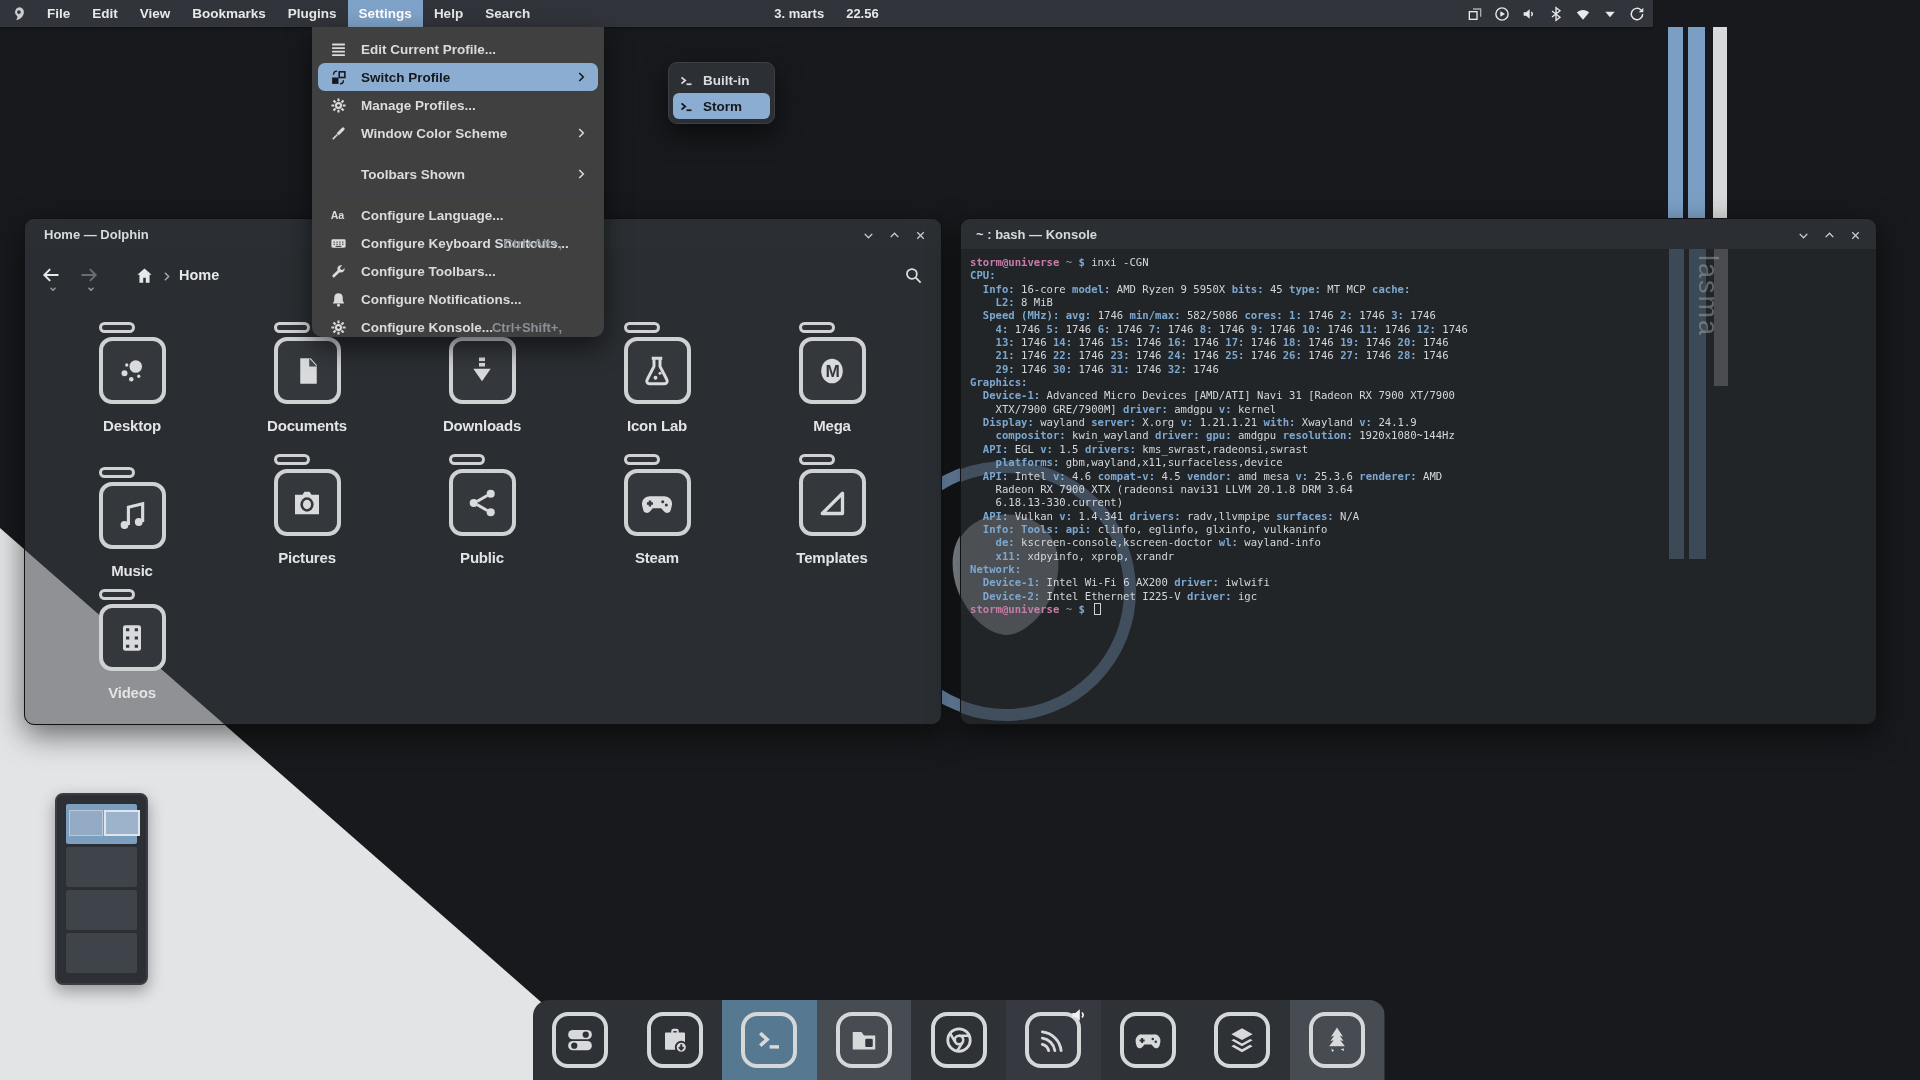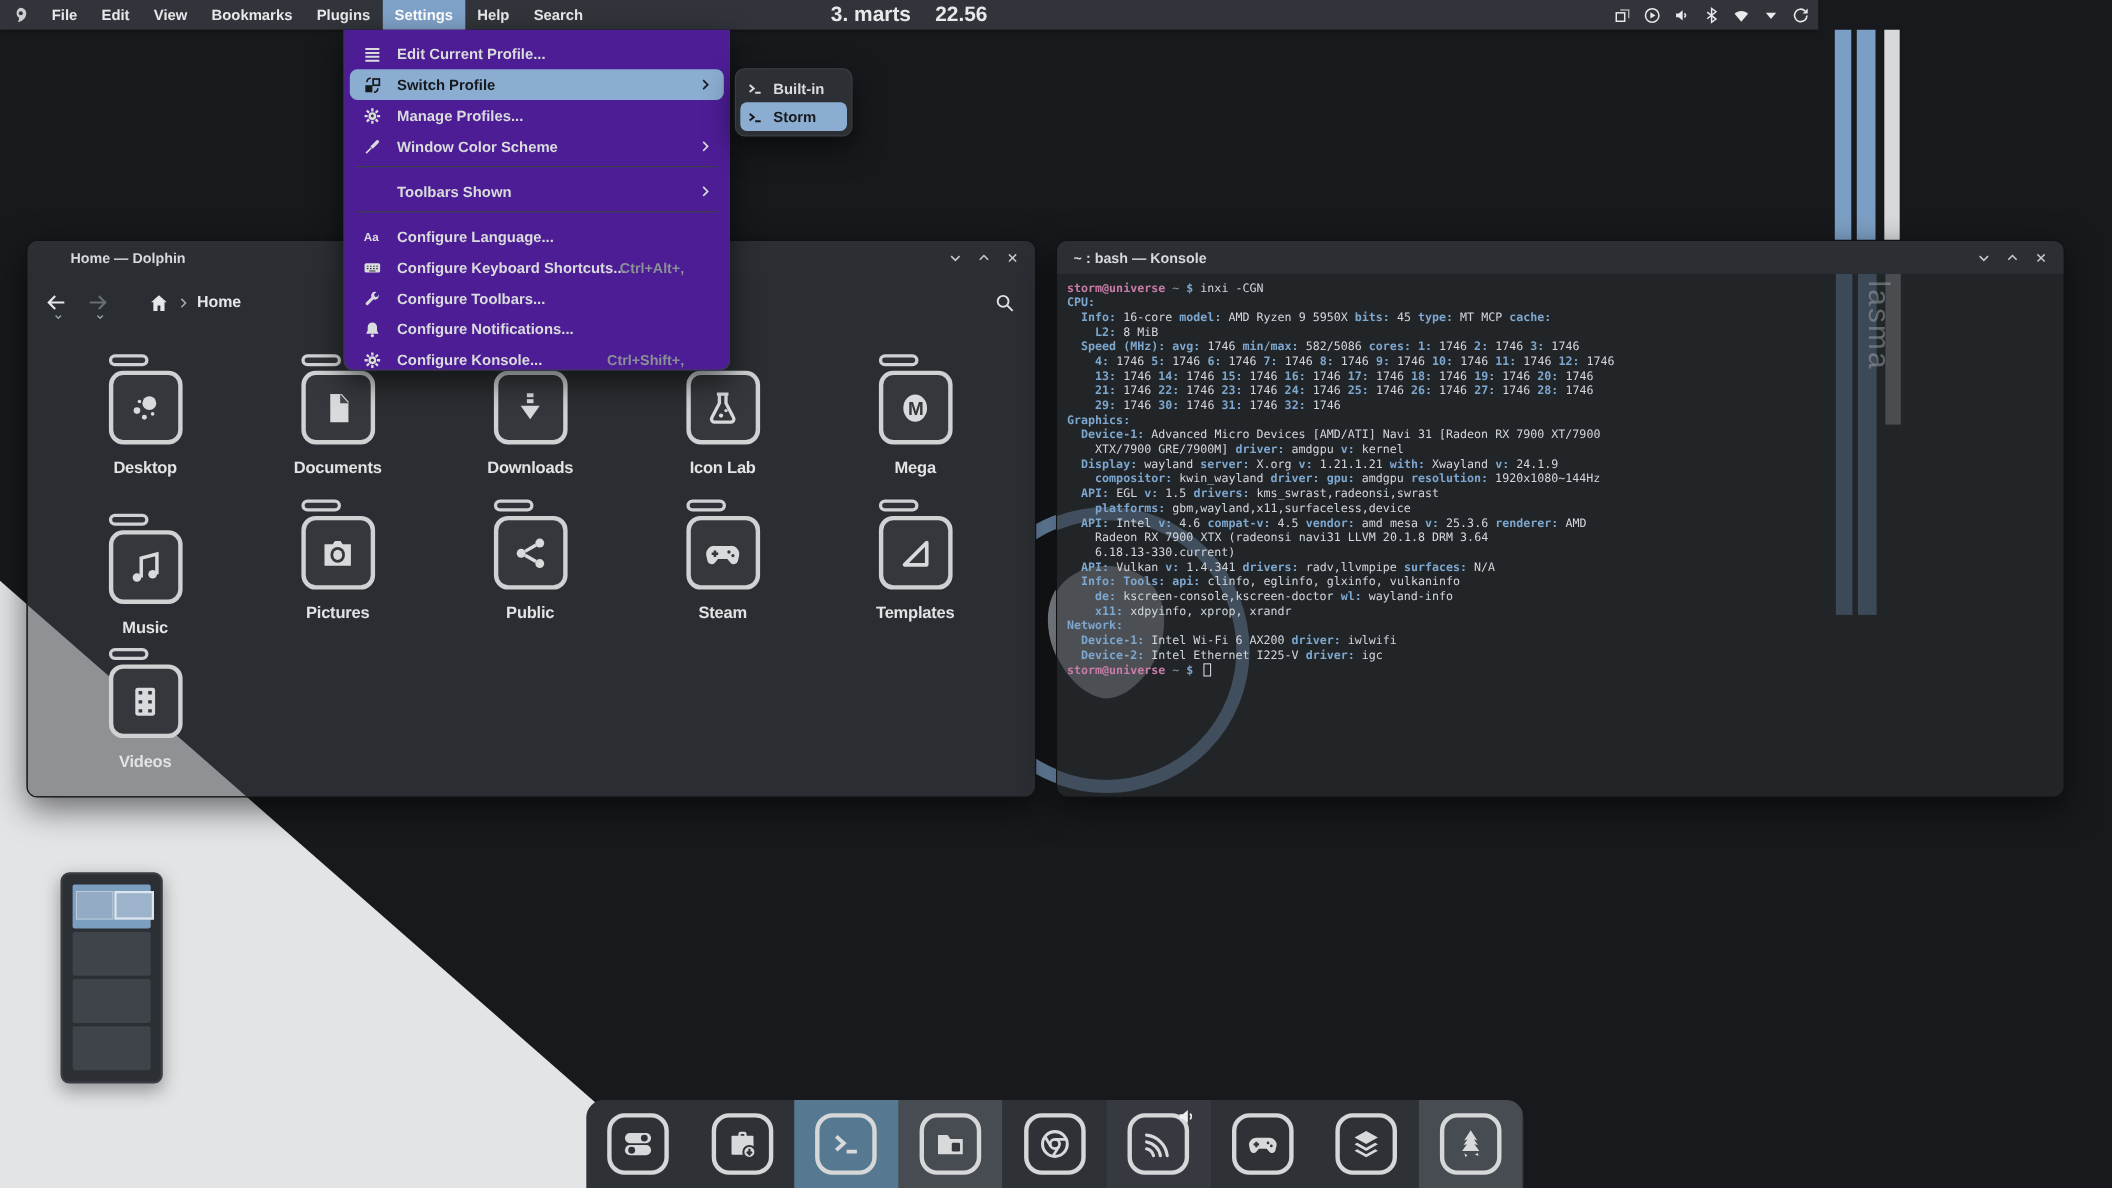--- a/index.html
+++ b/index.html
@@ -18,29 +18,29 @@
   #logo svg{position:absolute;left:55px;top:45px;width:150px;height:170px;}
   
   #topbar{position:absolute;left:0;top:0;width:1653px;height:27px;background:#31343a;
           z-index:9;display:flex;align-items:center;box-shadow:0 1px 3px rgba(0,0,0,.4);}
   #appicon{margin-left:9px;width:17px;height:17px;}
   #menu-items{display:flex;margin-left:10px;height:27px;}
   .mb-item{padding:0 11px;font-size:13.5px;font-weight:700;color:#e7e8ea;
            display:flex;align-items:center;height:27px;}
   .mb-item.active{background:#7fa2c8;color:#fff;}
   #clock{position:absolute;left:0;right:0;display:flex;justify-content:center;gap:22px;
-         font-size:19px;font-weight:700;color:#e7e8ea;pointer-events:none;}
+         font-size:13px;font-weight:700;color:#e7e8ea;pointer-events:none;}
   #tray{position:absolute;right:8px;top:0;height:27px;display:flex;align-items:center;gap:11px;}
   .tray-ic{width:16px;height:16px;color:#e8e9ea;}
   .tray-ic svg{width:100%;height:100%;}
   
   .window{position:absolute;border-radius:10px;overflow:hidden;z-index:2;
           box-shadow:0 10px 30px rgba(0,0,0,.55);border:1px solid #101214;}
   .titlebar{position:relative;height:30px;background:#2b2f33;display:flex;align-items:center;}
-  .title{font-size:13px;font-weight:700;color:#d7d9db;margin-left:39px;}
+  .title{font-size:13px;font-weight:700;color:#d7d9db;margin-left:19px;}
   .winbtns{position:absolute;right:14px;top:0;height:30px;display:flex;align-items:center;gap:13px;}
   .winbtn{width:13px;height:13px;color:#c9cbce;}
   .winbtn svg{width:100%;height:100%;}
   
   #dolphin{left:24px;top:218px;width:916px;height:505px;background:#2a2d31;}
   #dolphin-gray{position:absolute;left:0;top:0;width:916px;height:505px;z-index:1;
                 background:#e3e4e6;opacity:.55;
                 clip-path:polygon(0 331px,199px 505px,0 505px);}
   #dolphin-toolbar{position:relative;z-index:2;height:52px;display:flex;align-items:center;}
   .navic{width:20px;height:20px;color:#e6e7e9;position:relative;}
@@ -75,22 +75,22 @@
   #term{position:relative;z-index:2;padding:7px 8px 0 9px;
         font-family:"DejaVu Sans Mono",monospace;font-size:10.6px;line-height:13.35px;
         white-space:pre;color:#d3d7db;}
   .tk{color:#7da7cf;font-weight:bold;}
   .tv{color:#d3d7db;}
   .tp{color:#c87ca8;font-weight:bold;}
   .tg{color:#939ba3;}
   .cursor{display:inline-block;width:7px;height:12px;border:1.4px solid #cfd3d7;
           vertical-align:-2px;margin-left:3px;box-sizing:border-box;}
   
-  #settings-menu{position:absolute;left:312px;top:27px;width:352px;height:310px;z-index:10;
-                 background:#4c1d95;border:1px solid #3c4046;border-top:none;
+  #settings-menu{position:absolute;left:312px;top:27px;width:292px;height:310px;z-index:10;
+                 background:#404040;border:1px solid #3c4046;border-top:none;
                  border-radius:0 0 10px 10px;box-shadow:0 10px 26px rgba(0,0,0,.55);
                  padding-top:8px;box-sizing:border-box;}
   .mi{position:relative;height:28px;margin:0 5px;display:flex;align-items:center;
       border-radius:7px;color:#d9dbdd;}
   .mi .ic{width:17px;height:17px;margin-left:12px;flex:0 0 17px;}
   .mi .ic svg{width:100%;height:100%;}
   .mi .lbl{margin-left:14px;font-size:13.5px;font-weight:700;}
   .mi .sc{position:absolute;right:36px;font-size:13px;font-weight:700;color:#8a9096;}
   .mi .arr{position:absolute;right:10px;width:14px;height:14px;}
   .mi.active{background:#8badd1;color:#15181c;}

